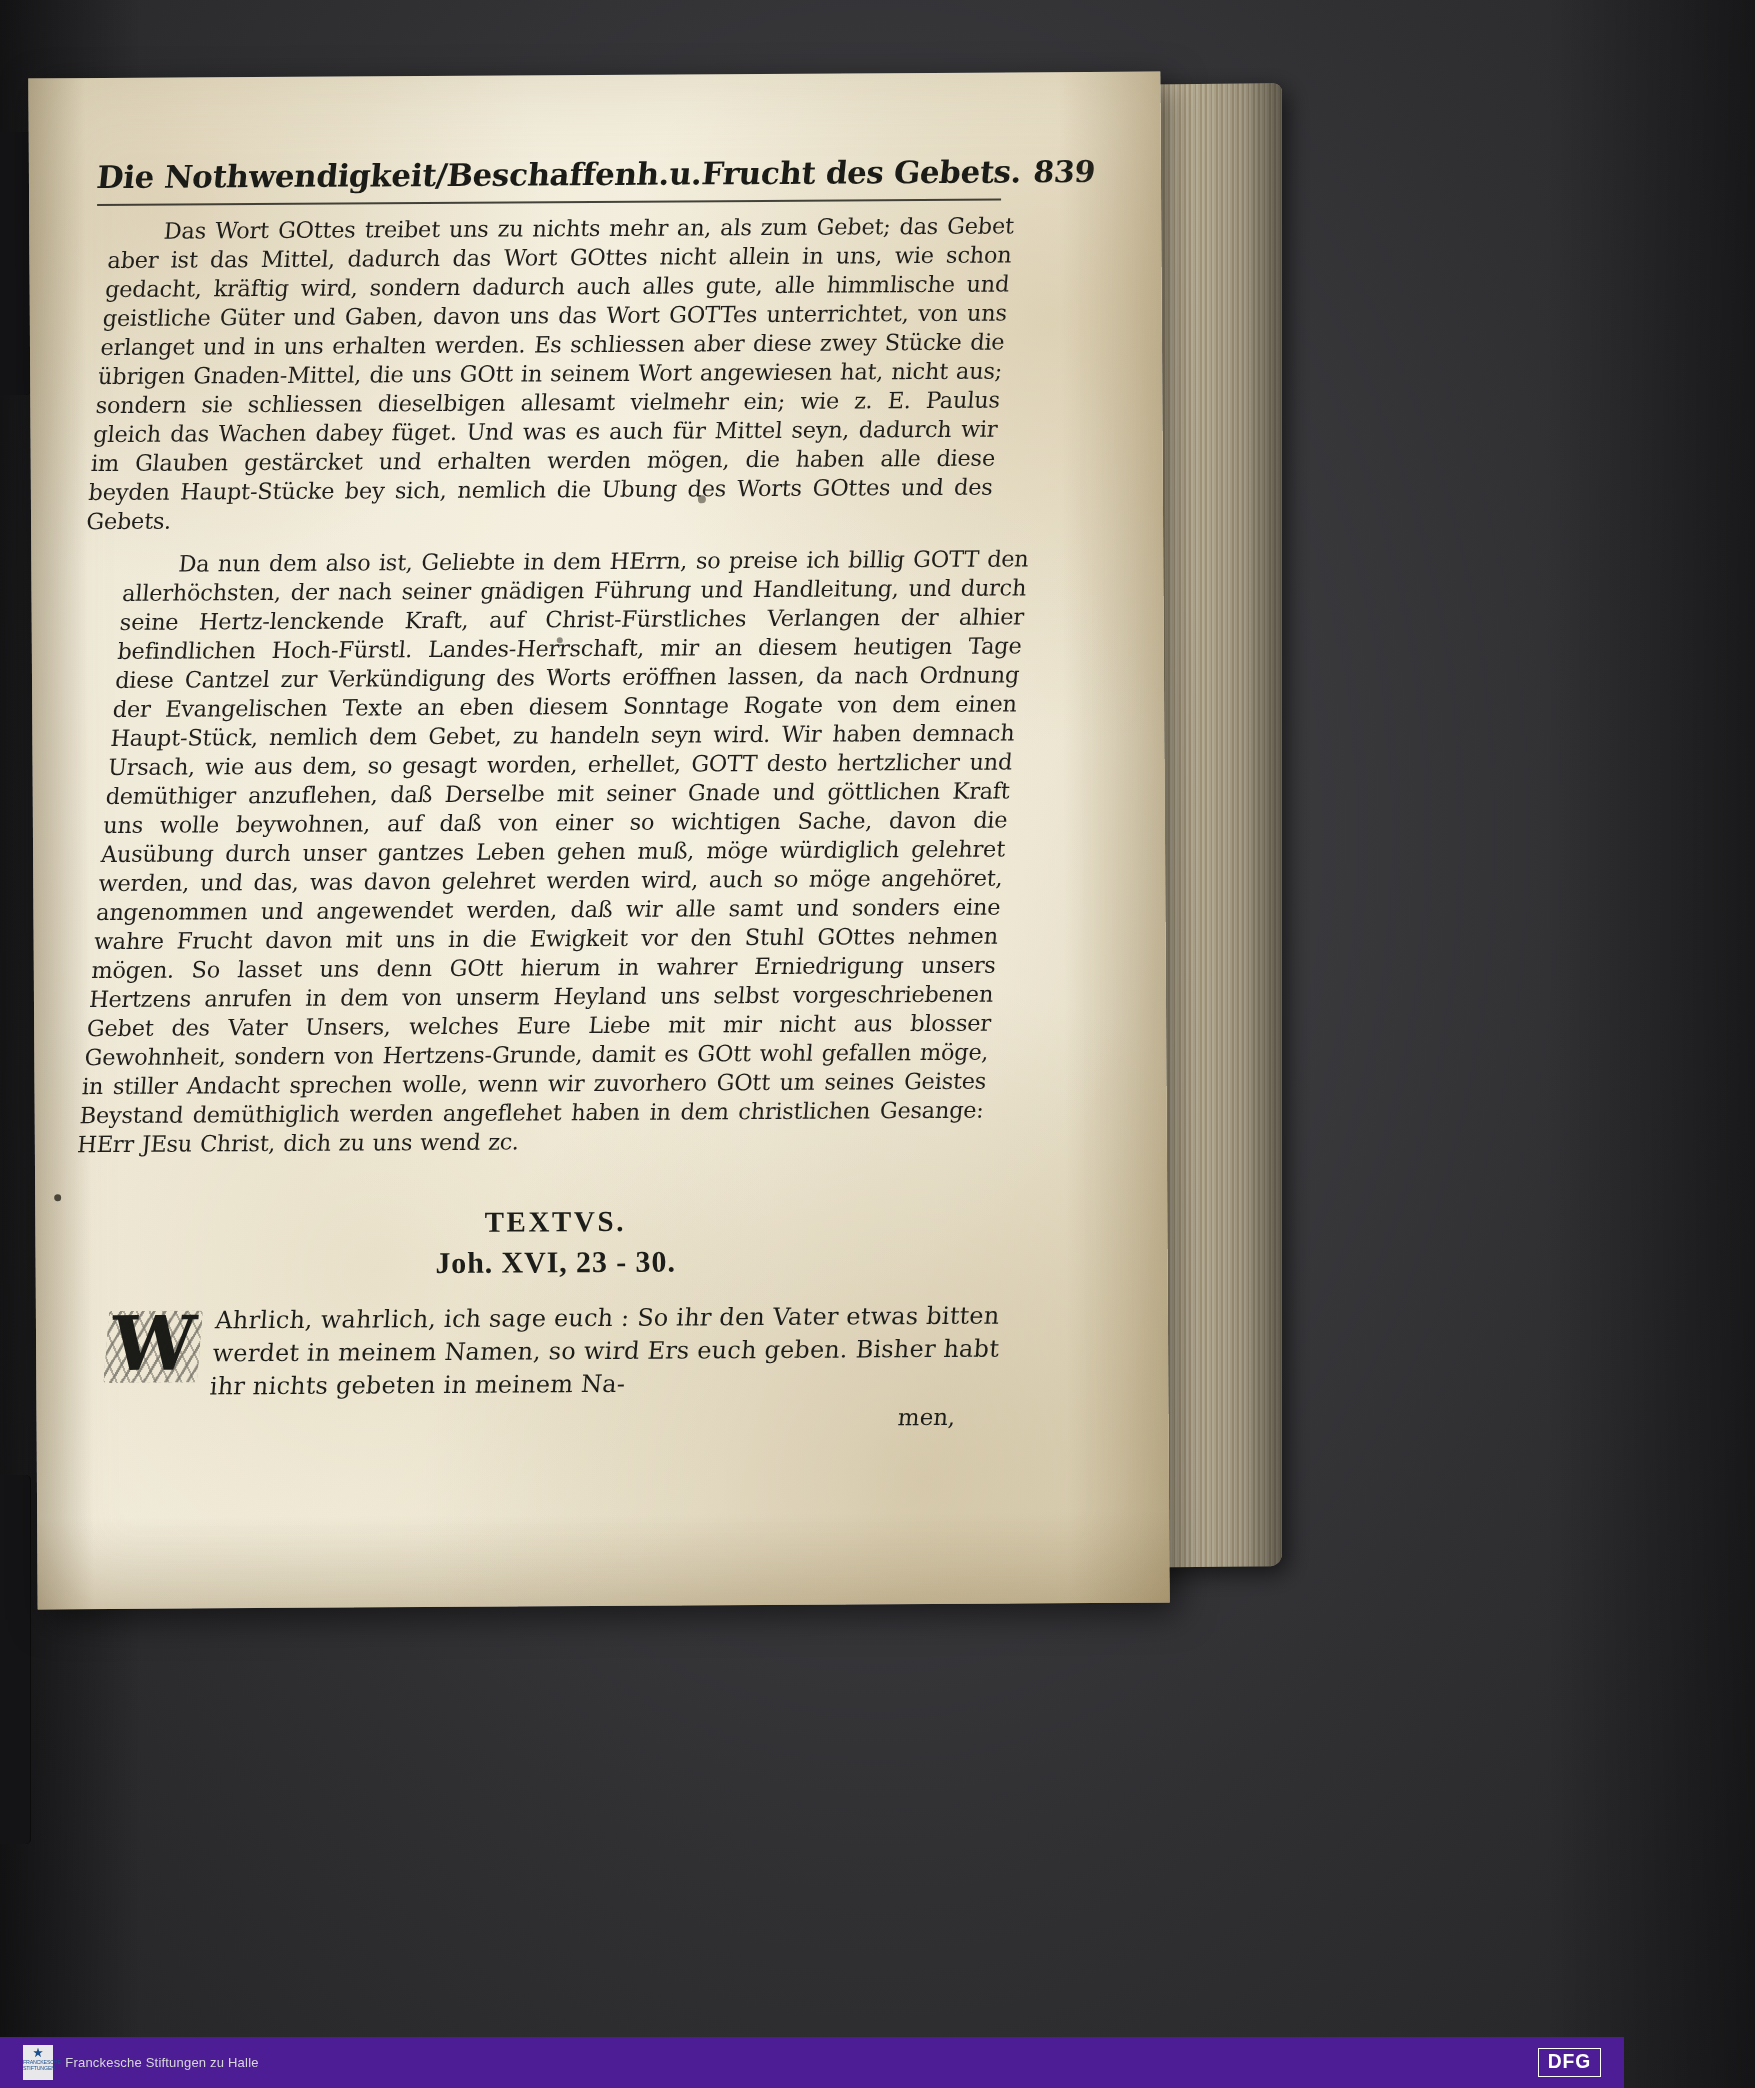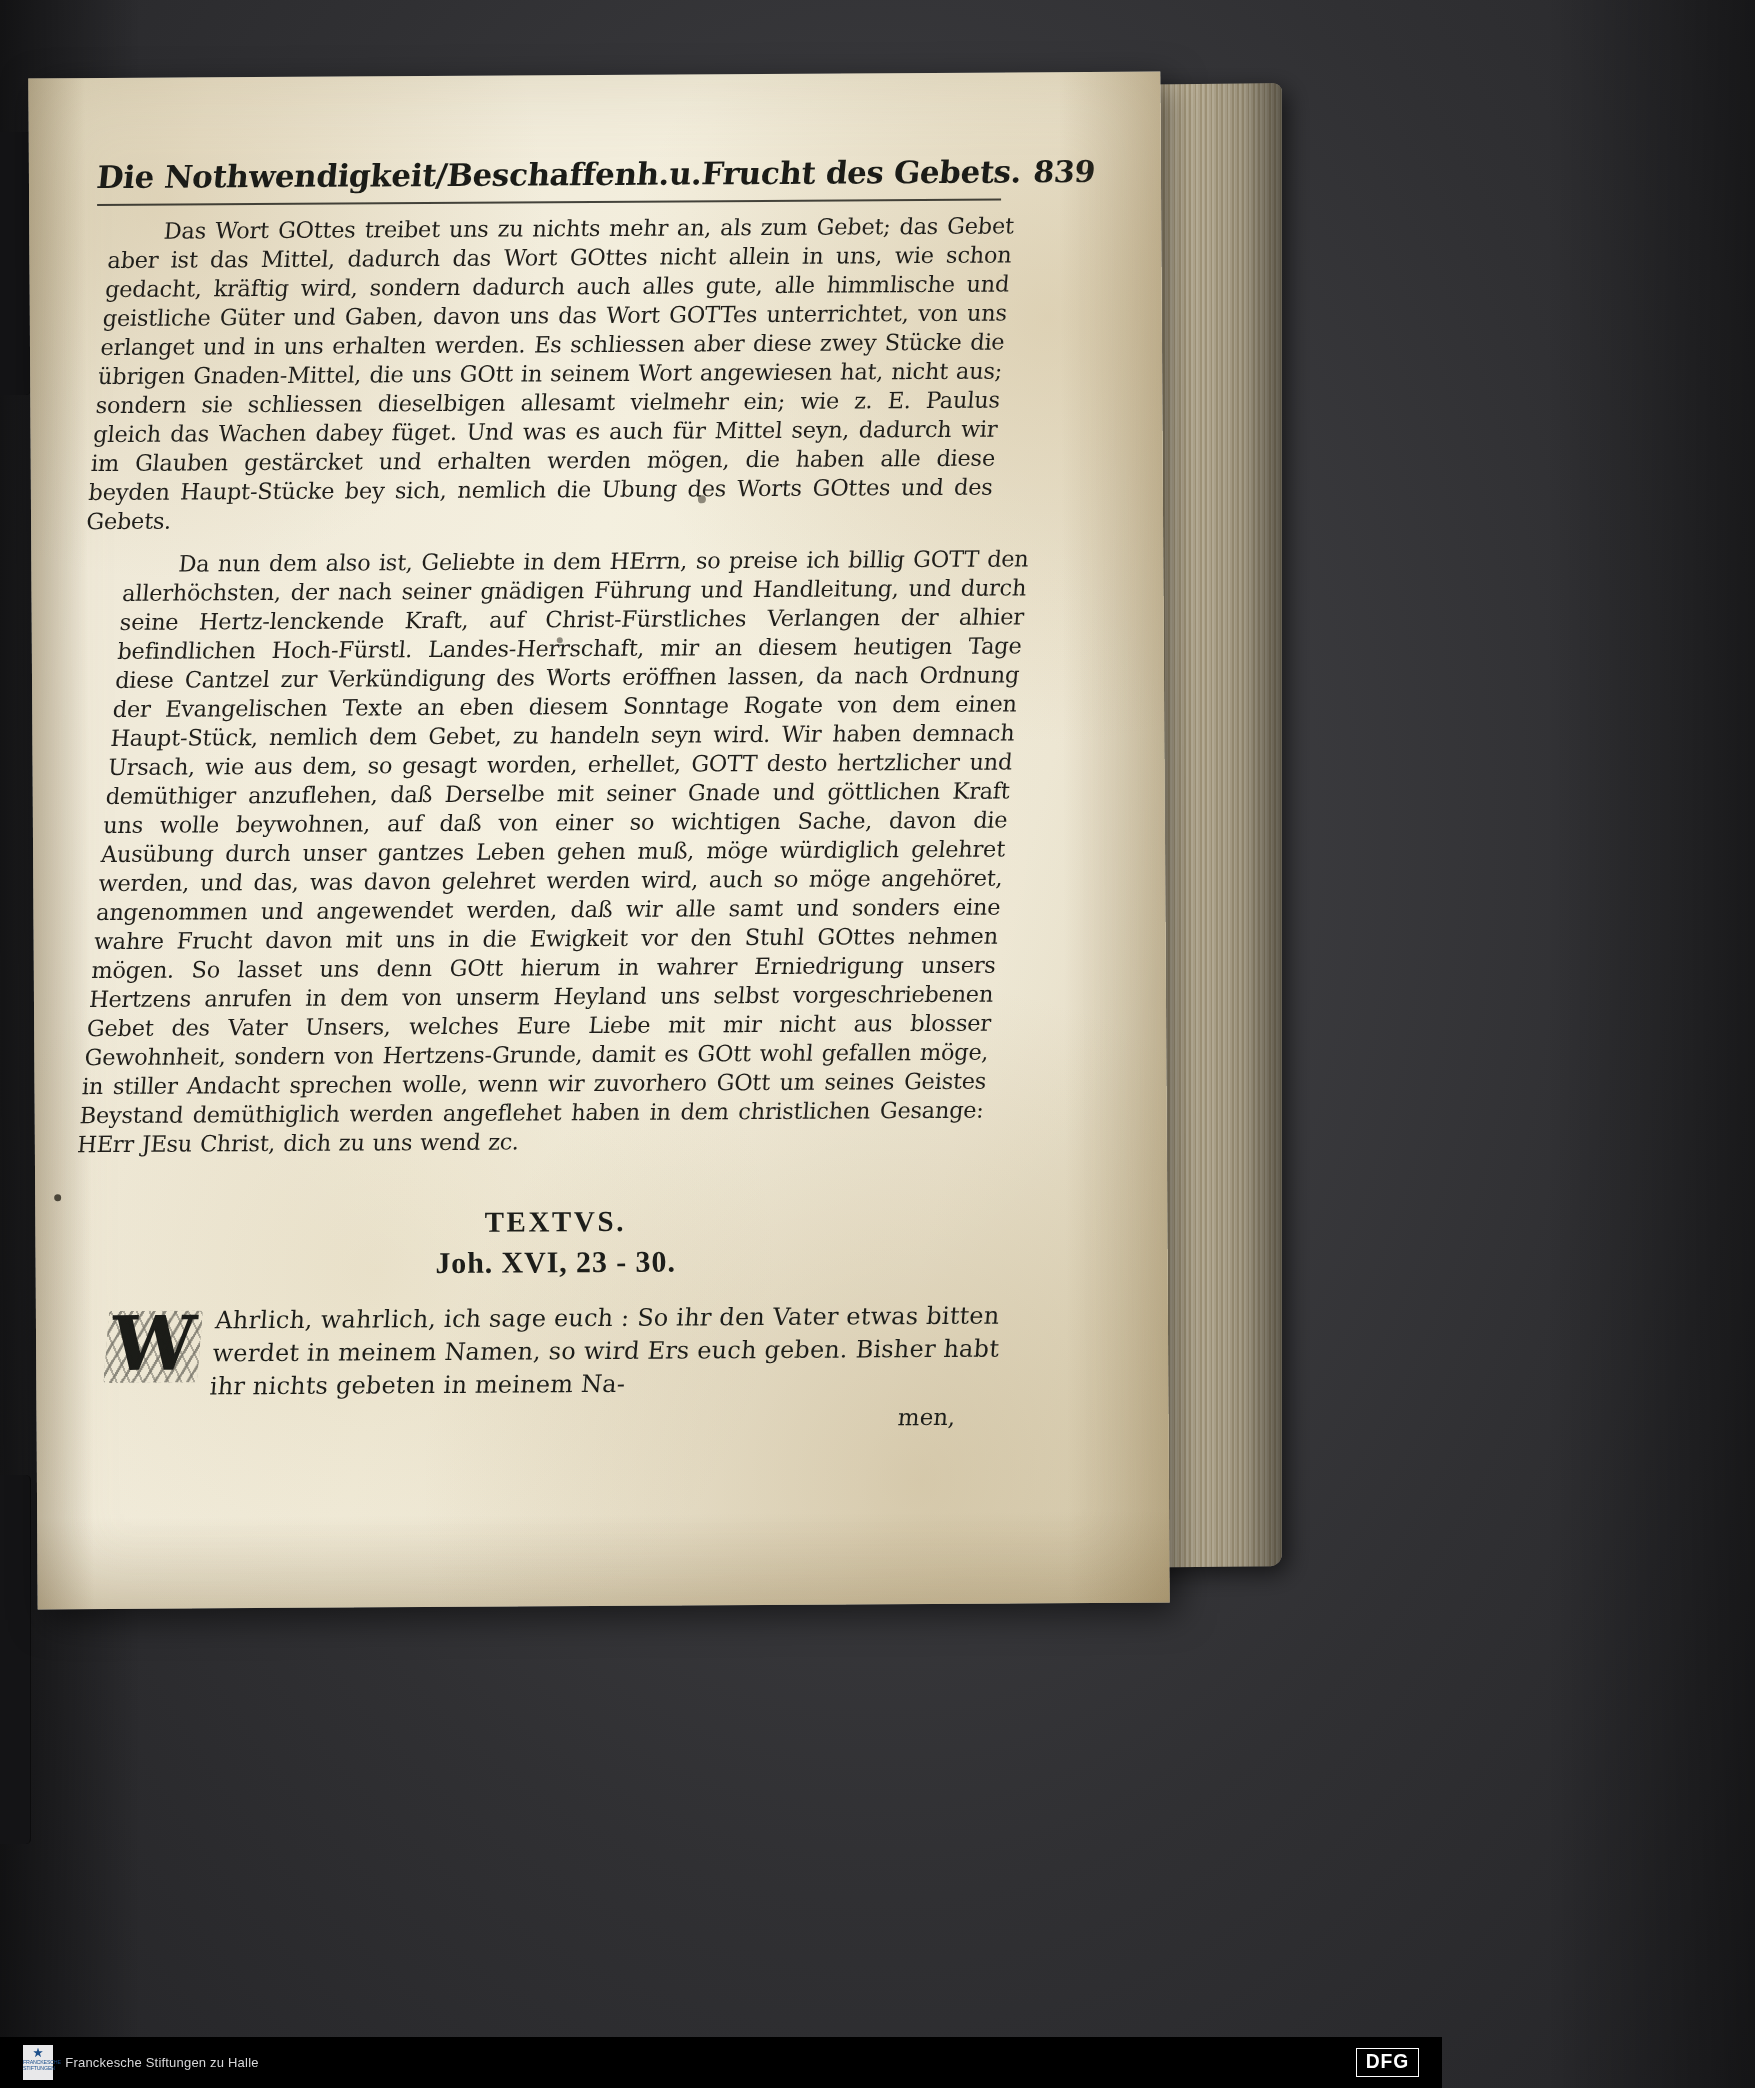--- a/index.html
+++ b/index.html
@@ -235,23 +235,23 @@
     background: #3b372c;
     border-radius: 50%;
     opacity: 0.55;
   }
 
   
   #footer-bar {
     position: absolute;
     left: 0;
     bottom: 0;
-    width: 1442px;
+    width: 1624px;
     height: 51px;
-    background: #000000;
+    background: #4c1d95;
     display: flex;
     align-items: center;
     justify-content: space-between;
     padding: 0 23px;
     box-sizing: border-box;
   }
   .footer-left {
     display: flex;
     align-items: center;
     gap: 12.3px;

